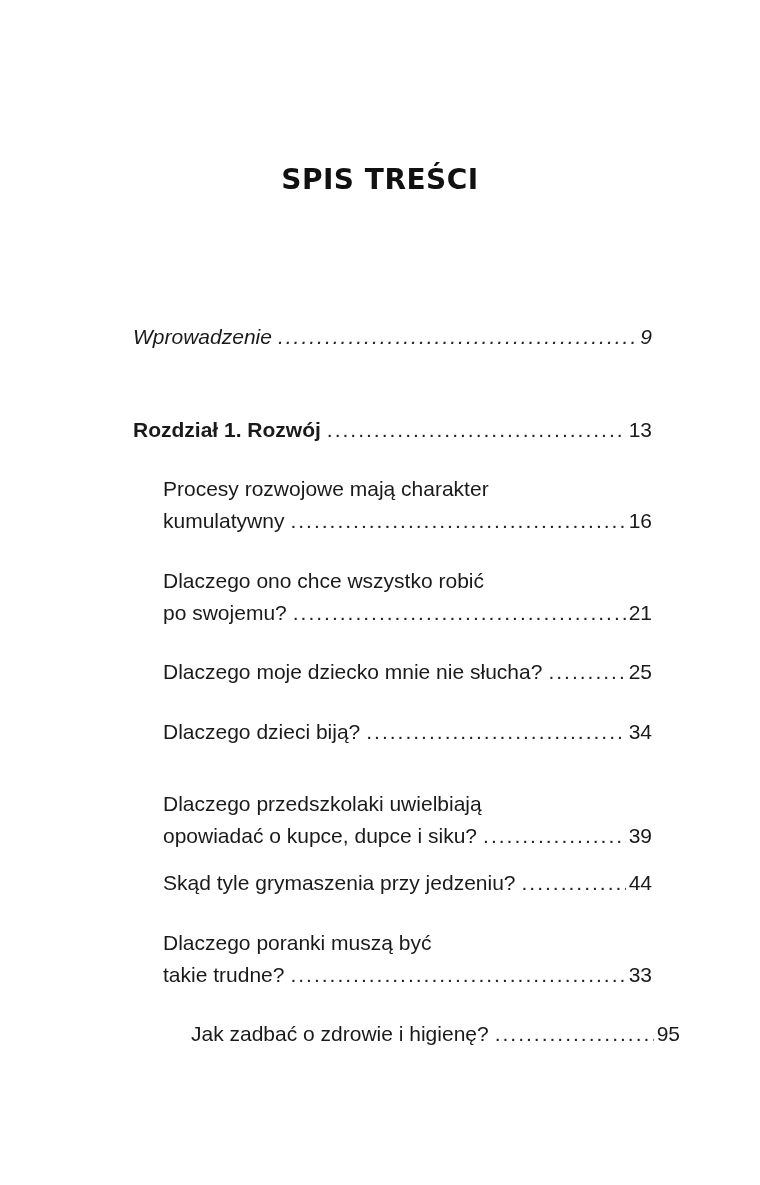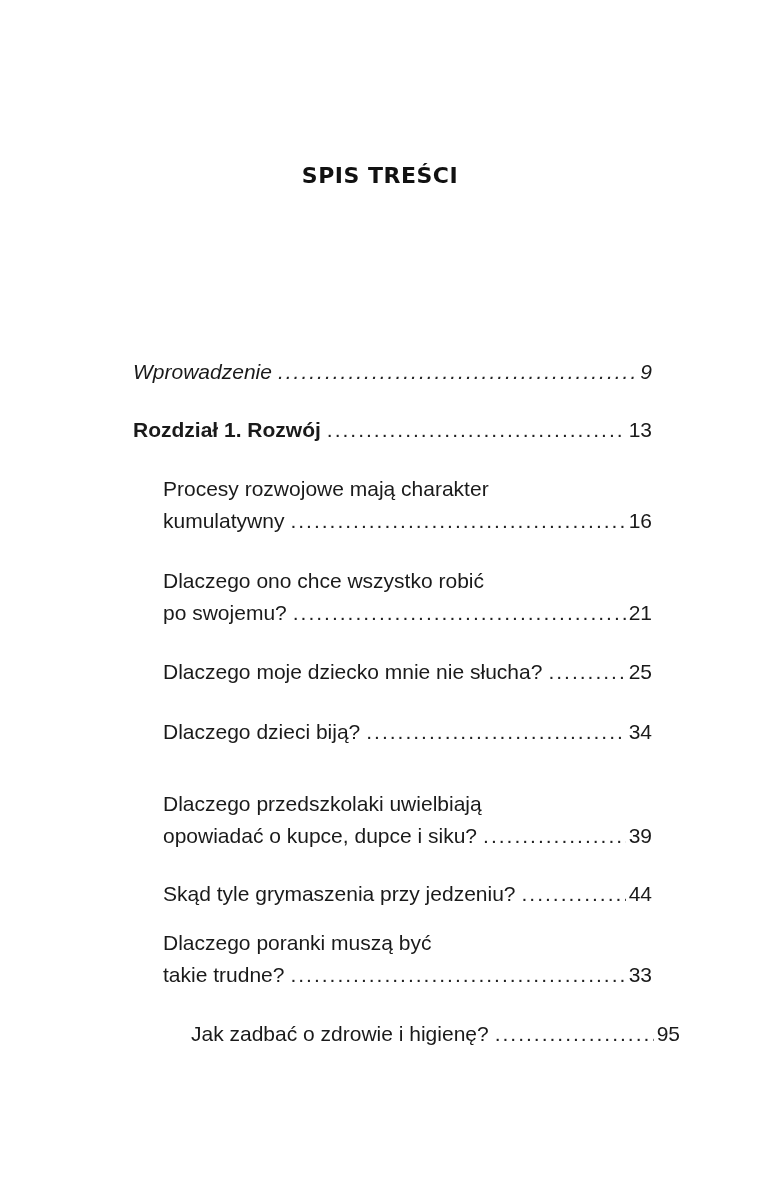--- a/index.html
+++ b/index.html
@@ -1,19 +1,19 @@
 <!DOCTYPE html>
 <html><head>
   <meta charset="utf-8">
   <style>
     html, body { margin: 0; padding: 0; background: #ffffff; }
     body { width: 760px; height: 1185px; position: relative; overflow: hidden;
            font-family: "Liberation Sans", "DejaVu Sans", sans-serif; color: #1a1a1a; }
     .title { position: absolute; top: 163px; left: 0; width: 760px; text-align: center;
-             font-family: "DejaVu Sans", sans-serif; font-weight: bold; font-size: 22px;
+             font-family: "DejaVu Sans", sans-serif; font-weight: bold; font-size: 28px;
              letter-spacing: 0.5px; color: #111; }
     .toc { position: absolute; left: 0; top: 0; width: 760px; }
     .entry { position: absolute; font-size: 21px; line-height: 32px; }
     .entry.level0 { left: 133px; width: 519px; }
     .entry.level1 { left: 163px; width: 489px; text-align: right; }
     .line { display: flex; align-items: baseline; white-space: nowrap; height: 32px; }
     .line .txt { flex: 0 0 auto; }
     .line .dots { flex: 1 1 auto; overflow: hidden; margin: 0 3px 0 6px; letter-spacing: 2px;
                   color: #222; }
     .line .dots::before { content: "................................................................................................................................................................"; }
@@ -21,21 +21,21 @@
     .italic { font-style: italic; }
     .bold .txt { font-weight: bold; }
   </style>
 </head>
 <body>
 
 <div class="title">SPIS TREŚCI</div>
 
 <div class="toc">
 
-  <div class="entry level0 italic" style="top:356px;">
+  <div class="entry level0 italic" style="top:321px;">
     <div class="line">
       <span class="txt">Wprowadzenie</span>
       <span class="dots"></span>
       <span class="pg">9</span>
     </div>
   </div>
 
   <div class="entry level0 bold" style="top:414px;">
     <div class="line">
       <span class="txt">Rozdział 1. Rozwój</span>
@@ -86,21 +86,21 @@
     <div class="line">
       <span class="txt">Dlaczego przedszkolaki uwielbiają</span>
     </div>
     <div class="line">
       <span class="txt">opowiadać o kupce, dupce i siku?</span>
       <span class="dots"></span>
       <span class="pg">39</span>
     </div>
   </div>
 
-  <div class="entry level1" style="top:867px;margin-top:11px;">
+  <div class="entry level1" style="top:867px;">
     <div class="line">
       <span class="txt">Skąd tyle grymaszenia przy jedzeniu?</span>
       <span class="dots"></span>
       <span class="pg">44</span>
     </div>
   </div>
 
   <div class="entry level1" style="top:927px;">
     <div class="line">
       <span class="txt">Dlaczego poranki muszą być</span>

